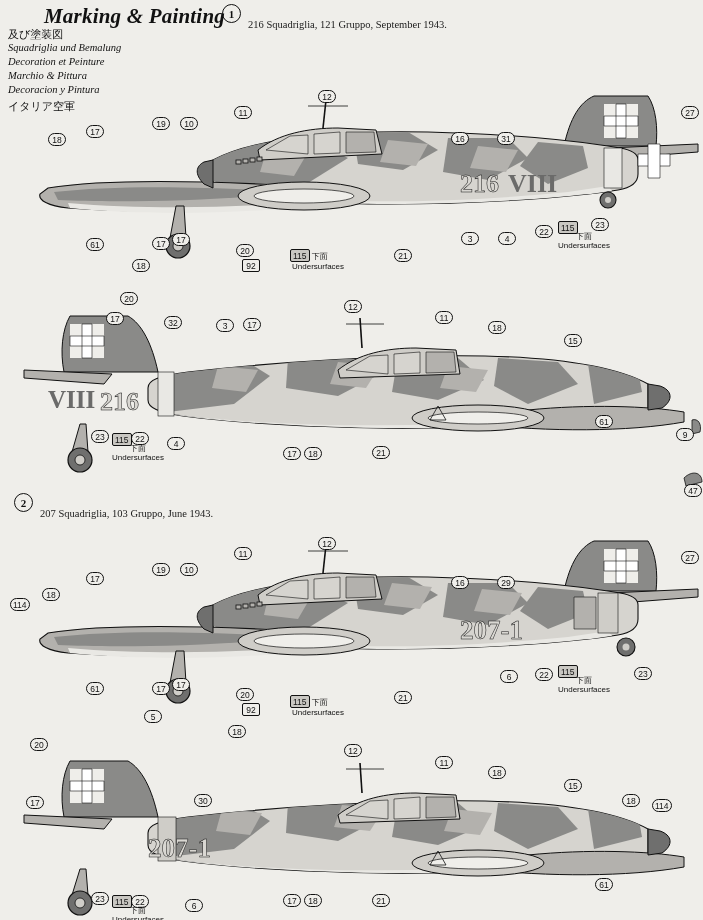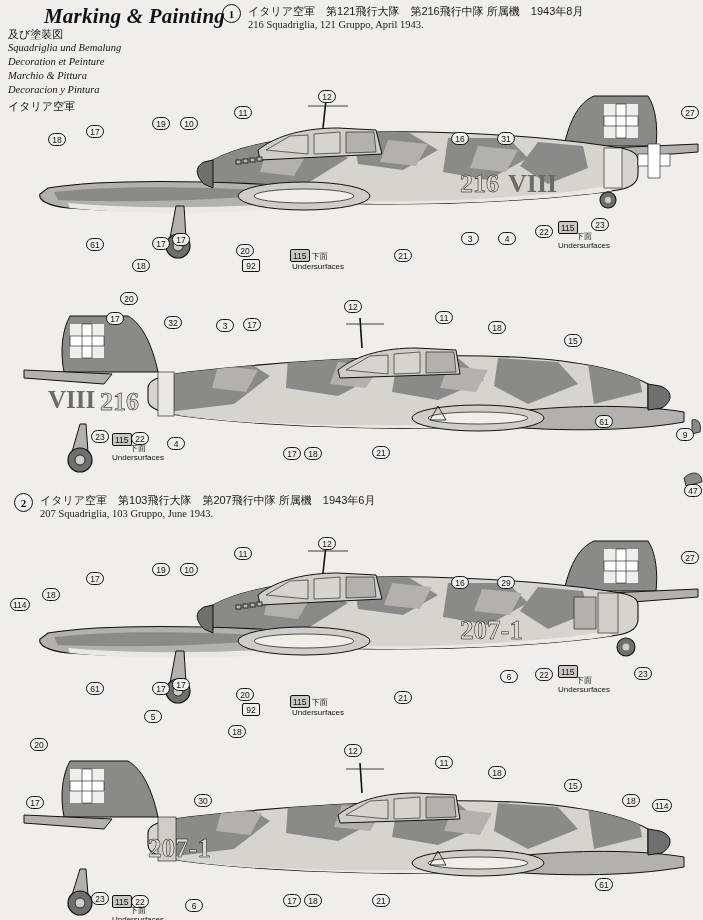--- a/index.html
+++ b/index.html
@@ -84,27 +84,25 @@
   <div class="hdr-title" style="left:44px;">Marking &amp; Painting</div>
   <div class="hdr-cjk" style="top:27px;">及び塗装図</div>
   <div class="hdr-sub" style="top:42px;">Squadriglia und Bemalung</div>
   <div class="hdr-sub" style="top:56px;">Decoration et Peinture</div>
   <div class="hdr-sub" style="top:70px;">Marchio &amp; Pittura</div>
   <div class="hdr-sub" style="top:84px;">Decoracion y Pintura</div>
   <div class="hdr-cjk" style="top:99px;">イタリア空軍</div>
 
   <div class="scheme" style="left:222px;top:4px;width:470px;height:30px;">
     <div class="badge">1</div>
-    <div class="line1">イタリア空軍　第121飛行大隊　第216飛行中隊 所属機　1943年8月</div>
-    <div class="line2">216 Squadriglia, 121 Gruppo, April 1943.</div>
+    <div class="line2">216 Squadriglia, 121 Gruppo, September 1943.</div>
   </div>
 
   <div class="scheme" style="left:14px;top:493px;width:470px;height:30px;">
     <div class="badge">2</div>
-    <div class="line1">イタリア空軍　第103飛行大隊　第207飛行中隊 所属機　1943年6月</div>
     <div class="line2">207 Squadriglia, 103 Gruppo, June 1943.</div>
   </div>
 
   <div class="plane" style="left:8px;top:88px;">
     <svg width="695" height="200" viewBox="0 0 695 200" xmlns="http://www.w3.org/2000/svg">
       <defs>
         <clipPath id="f1">
           <path d="M205,72 C245,50 330,42 420,44 C500,46 560,52 600,58 L612,60
                    C624,62 630,66 630,72 L630,86 C630,95 622,100 610,102
                    C560,110 470,116 380,116 C300,116 240,110 205,100 Z"></path>

